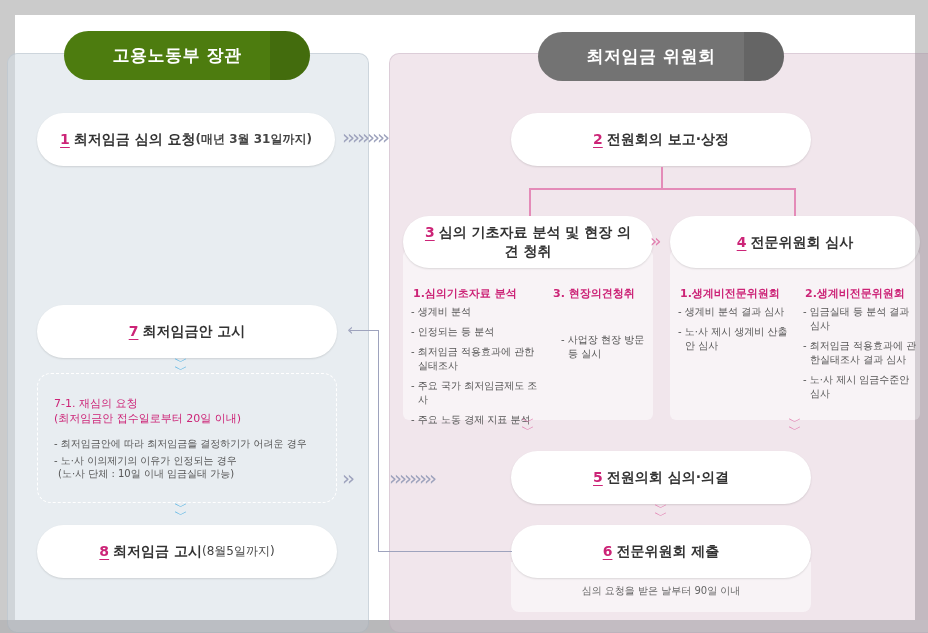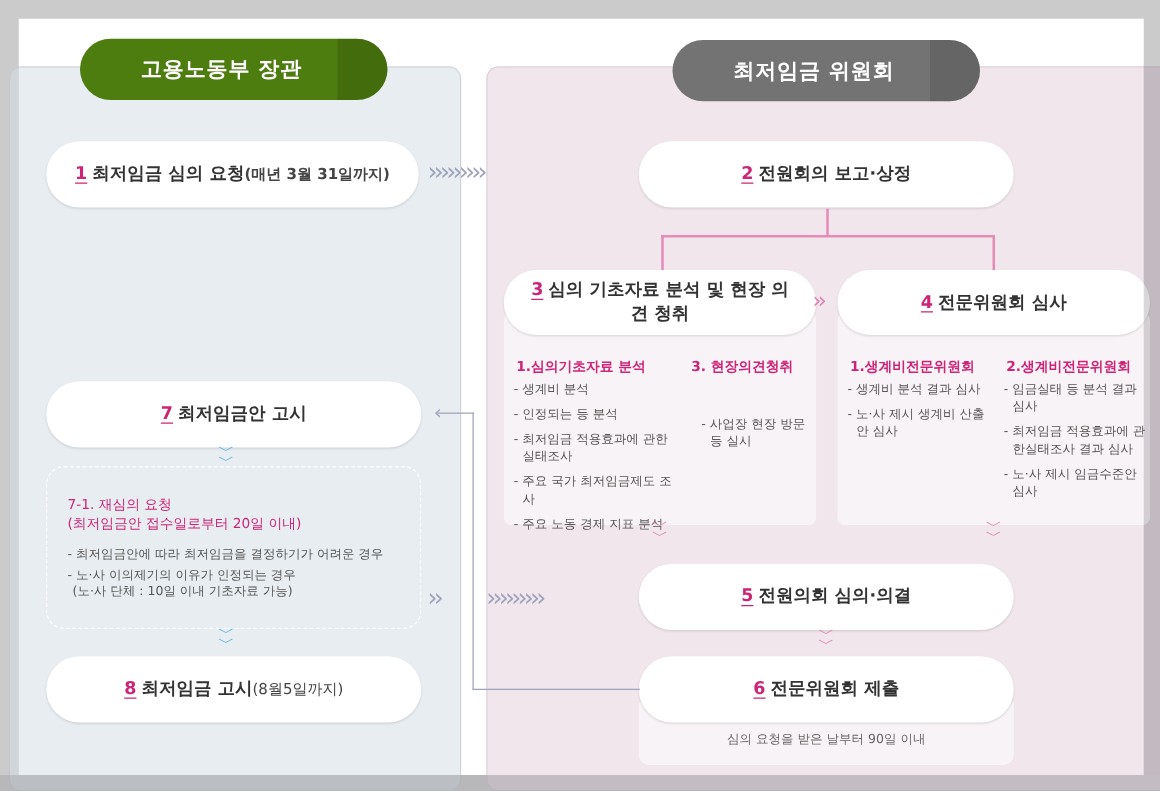--- a/index.html
+++ b/index.html
@@ -134,21 +134,21 @@
 <div class="down down-blue" style="left:171px;top:358px;">﹀<br>﹀</div>
 
 <div class="dash-box"></div>
 <div class="resub-title">
   <div>7-1. 재심의 요청</div>
   <div>(최저임금안 접수일로부터 20일 이내)</div>
 </div>
 <ul class="resub-list">
   <li>- 최저임금안에 따라 최저임금을 결정하기가 어려운 경우</li>
   <li style="margin-bottom:0;">- 노·사 이의제기의 이유가 인정되는 경우</li>
-  <li style="padding-left:4px;">(노·사 단체 : 10일 이내 기초자료 가능)</li>
+  <li style="padding-left:4px;">(노·사 단체 : 10일 이내 임금실태 가능)</li>
 </ul>
 <div class="chev" style="left:342px;top:466px;">››</div>
 <div class="chev" style="left:389px;top:466px;">›››››››››</div>
 <div class="down down-blue" style="left:171px;top:503px;">﹀<br>﹀</div>
 
 <div class="node" style="left:37px;top:525px;width:300px;height:53px;">
   <span class="num">8</span>
   <span>최저임금 고시</span>
   <span class="small">(8월5일까지)</span>
 </div>

